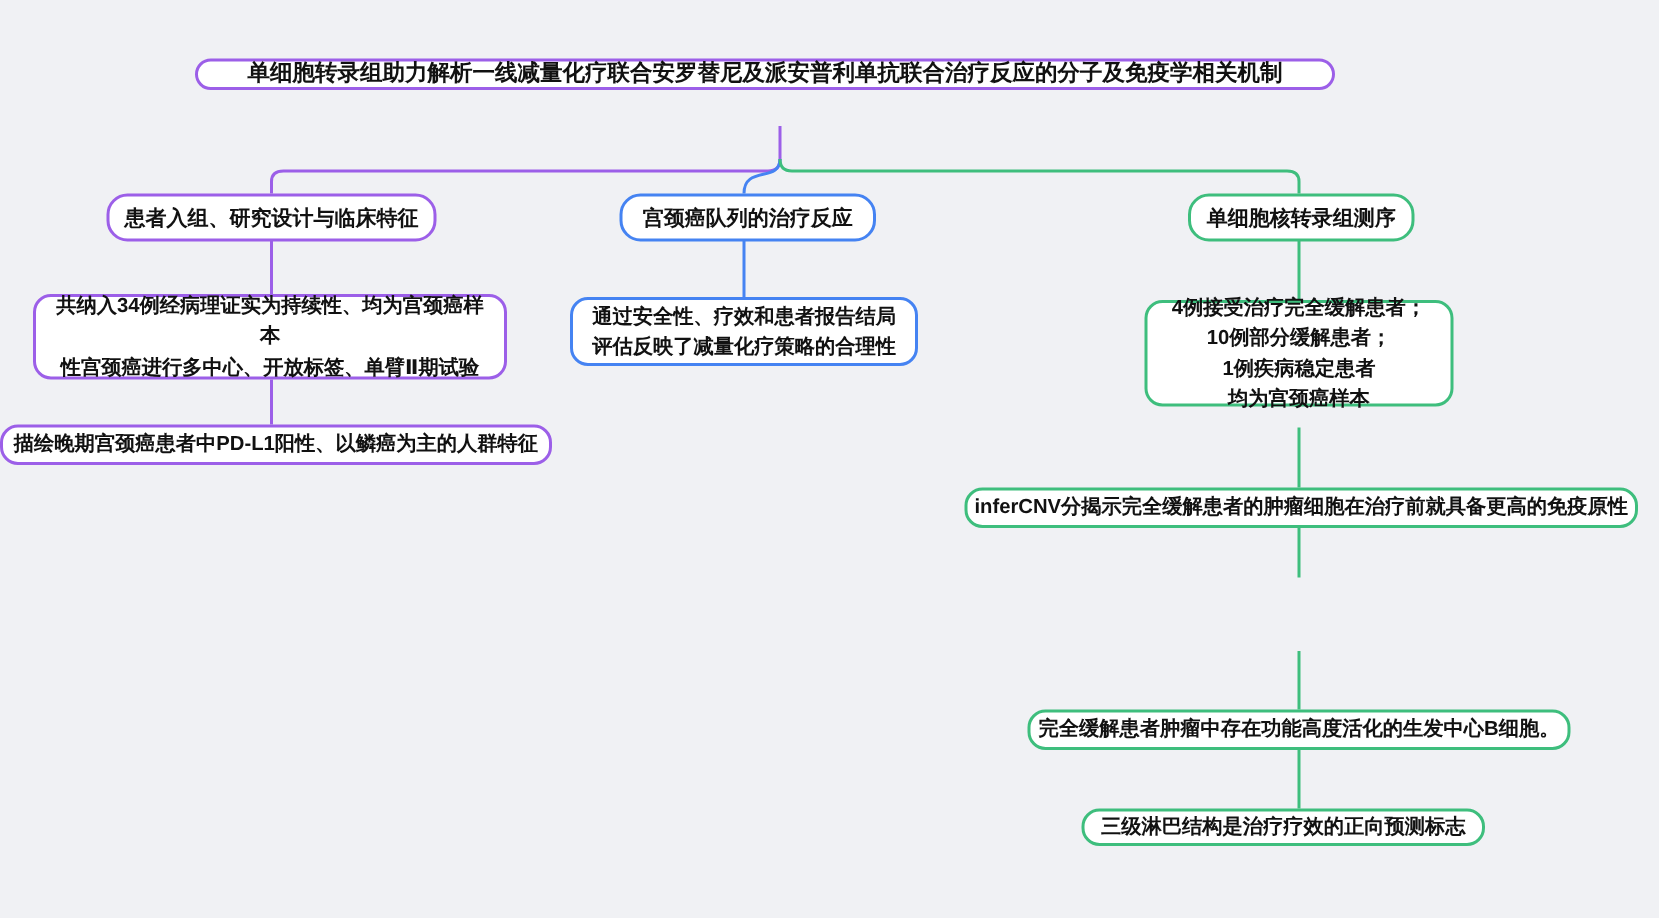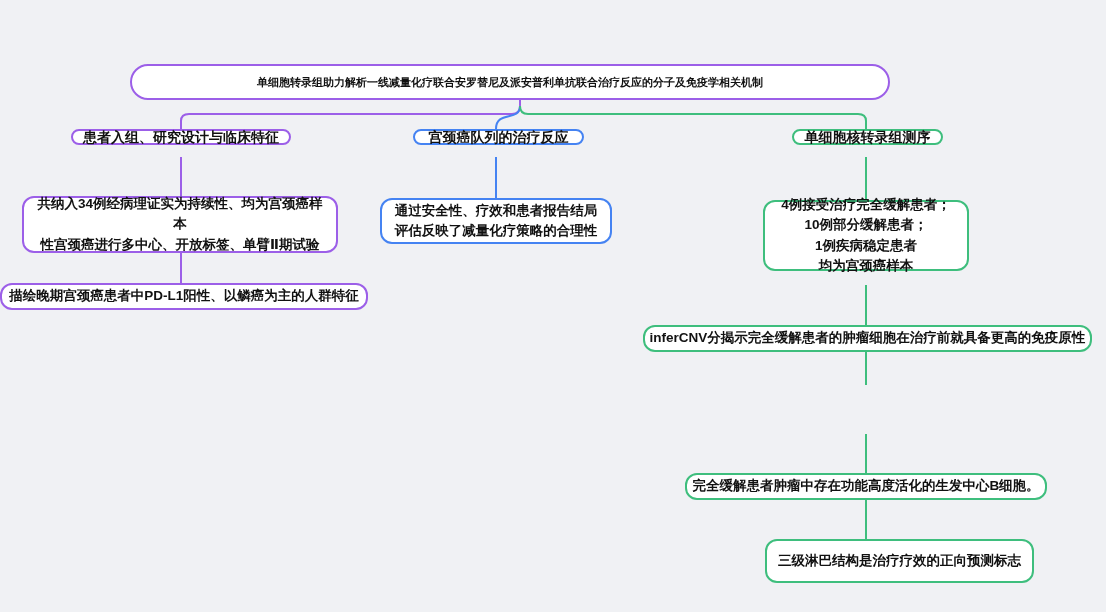--- a/index.html
+++ b/index.html
@@ -13,37 +13,37 @@
   svg.connectors{position:absolute;left:0;top:0;width:1106px;height:612px;}
   svg.connectors path{fill:none;stroke-width:2px;}
   .node{
     position:absolute;box-sizing:border-box;
     background:#ffffff;border:2px solid #999;
     display:flex;align-items:center;justify-content:center;
     text-align:center;font-weight:bold;
     white-space:pre-line;line-height:1.5;
   }
   .root{
-    left:130px;top:64px;width:760px;height:36px;
-    border-radius:18px;font-size:11px;white-space:nowrap;
+    left:130px;top:39px;width:760px;height:21px;
+    border-radius:18px;font-size:15px;white-space:nowrap;
   }
-  .pill{height:16px;border-radius:14px;font-size:14px;white-space:nowrap;}
+  .pill{height:32px;border-radius:14px;font-size:14px;white-space:nowrap;}
   .b-patients{left:71px;top:129px;width:220px;}
   .b-response{left:413px;top:129px;width:171px;}
   .b-snrna{left:792px;top:129px;width:151px;}
   .leaf{border-radius:12px;font-size:13.5px;}
   .n-trial{left:22px;top:196px;width:316px;height:57px;padding:0 8px;}
   .n-pdl1{left:0px;top:283px;width:368px;height:27px;white-space:nowrap;}
   .n-safety{left:380px;top:198px;width:232px;height:46px;padding:13px 6px;}
   .n-groups{left:763px;top:200px;width:206px;height:71px;}
   .n-infercnv{left:643px;top:325px;width:449px;height:27px;white-space:nowrap;}
   .n-cd8{left:620px;top:385px;width:484px;height:49px;padding:0 10px;
          justify-content:flex-start;text-align:left;}
   .n-gcb{left:685px;top:473px;width:362px;height:27px;white-space:nowrap;}
-  .n-tls{left:765px;top:539px;width:269px;height:44px;white-space:nowrap;}
+  .n-tls{left:721px;top:539px;width:269px;height:25px;white-space:nowrap;}
 </style>
 </head>
 <body style="background: rgb(240, 241, 244);">
 
 <div class="stage">
 
   <svg class="connectors" viewBox="0 0 1106 612">
 
     <path d="M520 84 V106" stroke="#9C5FE8"></path>
 

